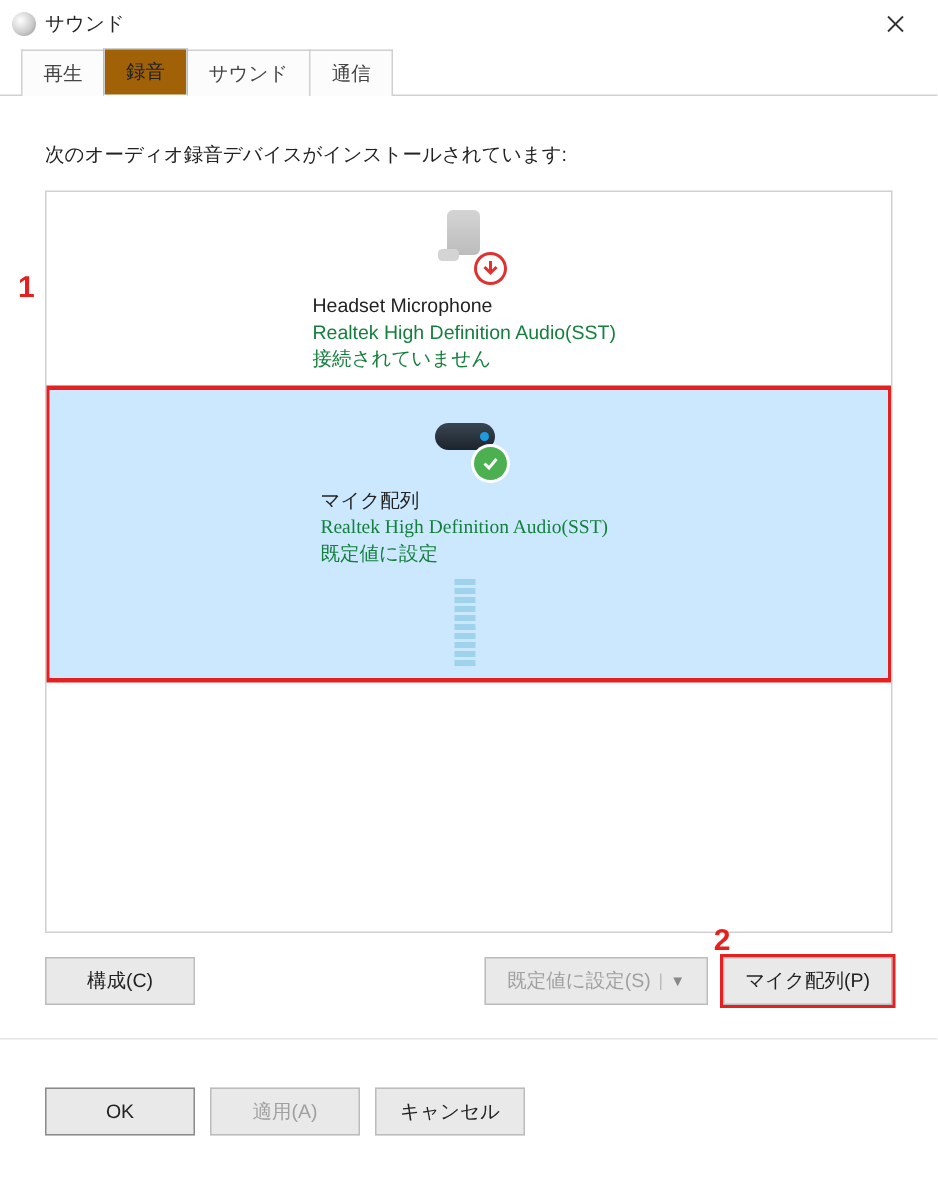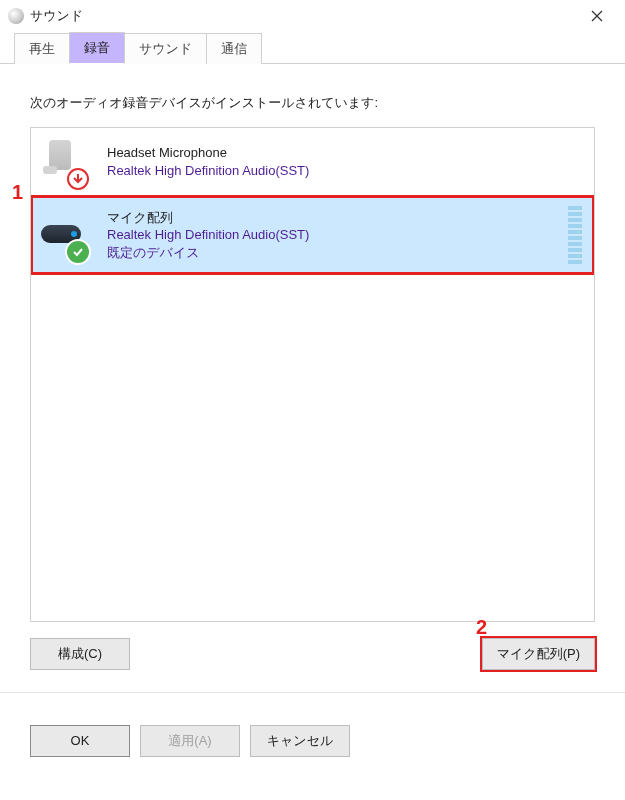--- a/index.html
+++ b/index.html
@@ -44,21 +44,21 @@
     border: 1px solid #d0d0d0;
     border-bottom: none;
     background: #fcfcfc;
     color: #444;
     cursor: pointer;
     margin-right: -1px;
     font-size: 13px;
     position: relative;
   }
   .tab.active {
-    background: #c4b5fd;
+    background: #a16207;
     border-bottom: 1px solid #fff;
     z-index: 2;
     color: #222;
   }
   .tab-panel-border {
     border-top: 1px solid #d0d0d0;
     margin-top: -1px;
   }
   
   .content {
@@ -67,37 +67,39 @@
   .instruction { color: #222; margin-bottom: 15px; }
   .device-list {
     border: 1px solid #d0d0d0;
     height: 495px;
     overflow: auto;
     background: #fff;
   }
   .device-item {
     display: flex;
     align-items: center;
-    gap: 22px;
+    gap: 9px;
     padding: 10px 12px 10px 6px;
     position: relative;
+    flex-direction: column;
   }
   .device-item.selected {
     background: #cce8ff;
     outline: 3px solid #e42020;
     outline-offset: -2px;
+    font-family: Liberation Serif, serif;
   }
   .dev-icon {
     width: 48px; height: 48px;
     position: relative;
     flex-shrink: 0;
   }
   .dev-text { flex: 1; line-height: 1.35; }
   .dev-name { color: #222; }
-  .dev-sub  { color: #4c1d95; }
+  .dev-sub  { color: #15803d; }
   .level-meter {
     width: 14px;
     display: flex; flex-direction: column; gap: 2px;
   }
   .level-meter .seg {
     height: 4px; width: 100%;
     background: #9fd2ec;
   }
   
   .ann {
@@ -237,36 +239,37 @@
           <div class="status-overlay down">
             <svg width="12" height="12" viewBox="0 0 12 12" fill="none" stroke-width="2">
               <line x1="6" y1="1" x2="6" y2="8"></line>
               <polyline points="2,5 6,9 10,5"></polyline>
             </svg>
           </div>
         </div>
         <div class="dev-text">
           <div class="dev-name">Headset Microphone</div>
           <div class="dev-sub">Realtek High Definition Audio(SST)</div>
+          <div class="dev-sub">接続されていません</div>
         </div>
       </div>
 
       <div class="device-item selected">
         <div class="dev-icon">
           <div class="micarray"></div>
           <div class="status-overlay ok">
             <svg width="12" height="12" viewBox="0 0 12 12" fill="none" stroke="#fff" stroke-width="2">
               <polyline points="2,6 5,9 10,3"></polyline>
             </svg>
           </div>
         </div>
         <div class="dev-text">
           <div class="dev-name">マイク配列</div>
           <div class="dev-sub">Realtek High Definition Audio(SST)</div>
-          <div class="dev-sub">既定のデバイス</div>
+          <div class="dev-sub">既定値に設定</div>
         </div>
         <div class="level-meter">
           <div class="seg"></div>
             <div class="seg"></div>
             <div class="seg"></div>
             <div class="seg"></div>
           <div class="seg"></div>
             <div class="seg"></div>
             <div class="seg"></div>
             <div class="seg"></div>
@@ -274,20 +277,24 @@
             <div class="seg"></div>
         </div>
       </div>
 
     </div>
   </div>
 
   <div class="cfg-row" style="position:relative">
     <button class="btn">構成(C)</button>
     <div class="spacer"></div>
+    <button class="btn disabled dropdown-btn">
+      <span>既定値に設定(S)</span>
+      <span class="chev">▼</span>
+    </button>
     <span class="ann" style="position:absolute; right:108px; top:-22px;">2</span>
     <span class="highlight-box">
       <button class="btn">マイク配列(P)</button>
     </span>
   </div>
 </div>
 
 <div class="dialog-btn-row">
   <button class="btn" style="background:#e9e9e9; border-color:#8a8a8a;">OK</button>
   <button class="btn disabled">適用(A)</button>

